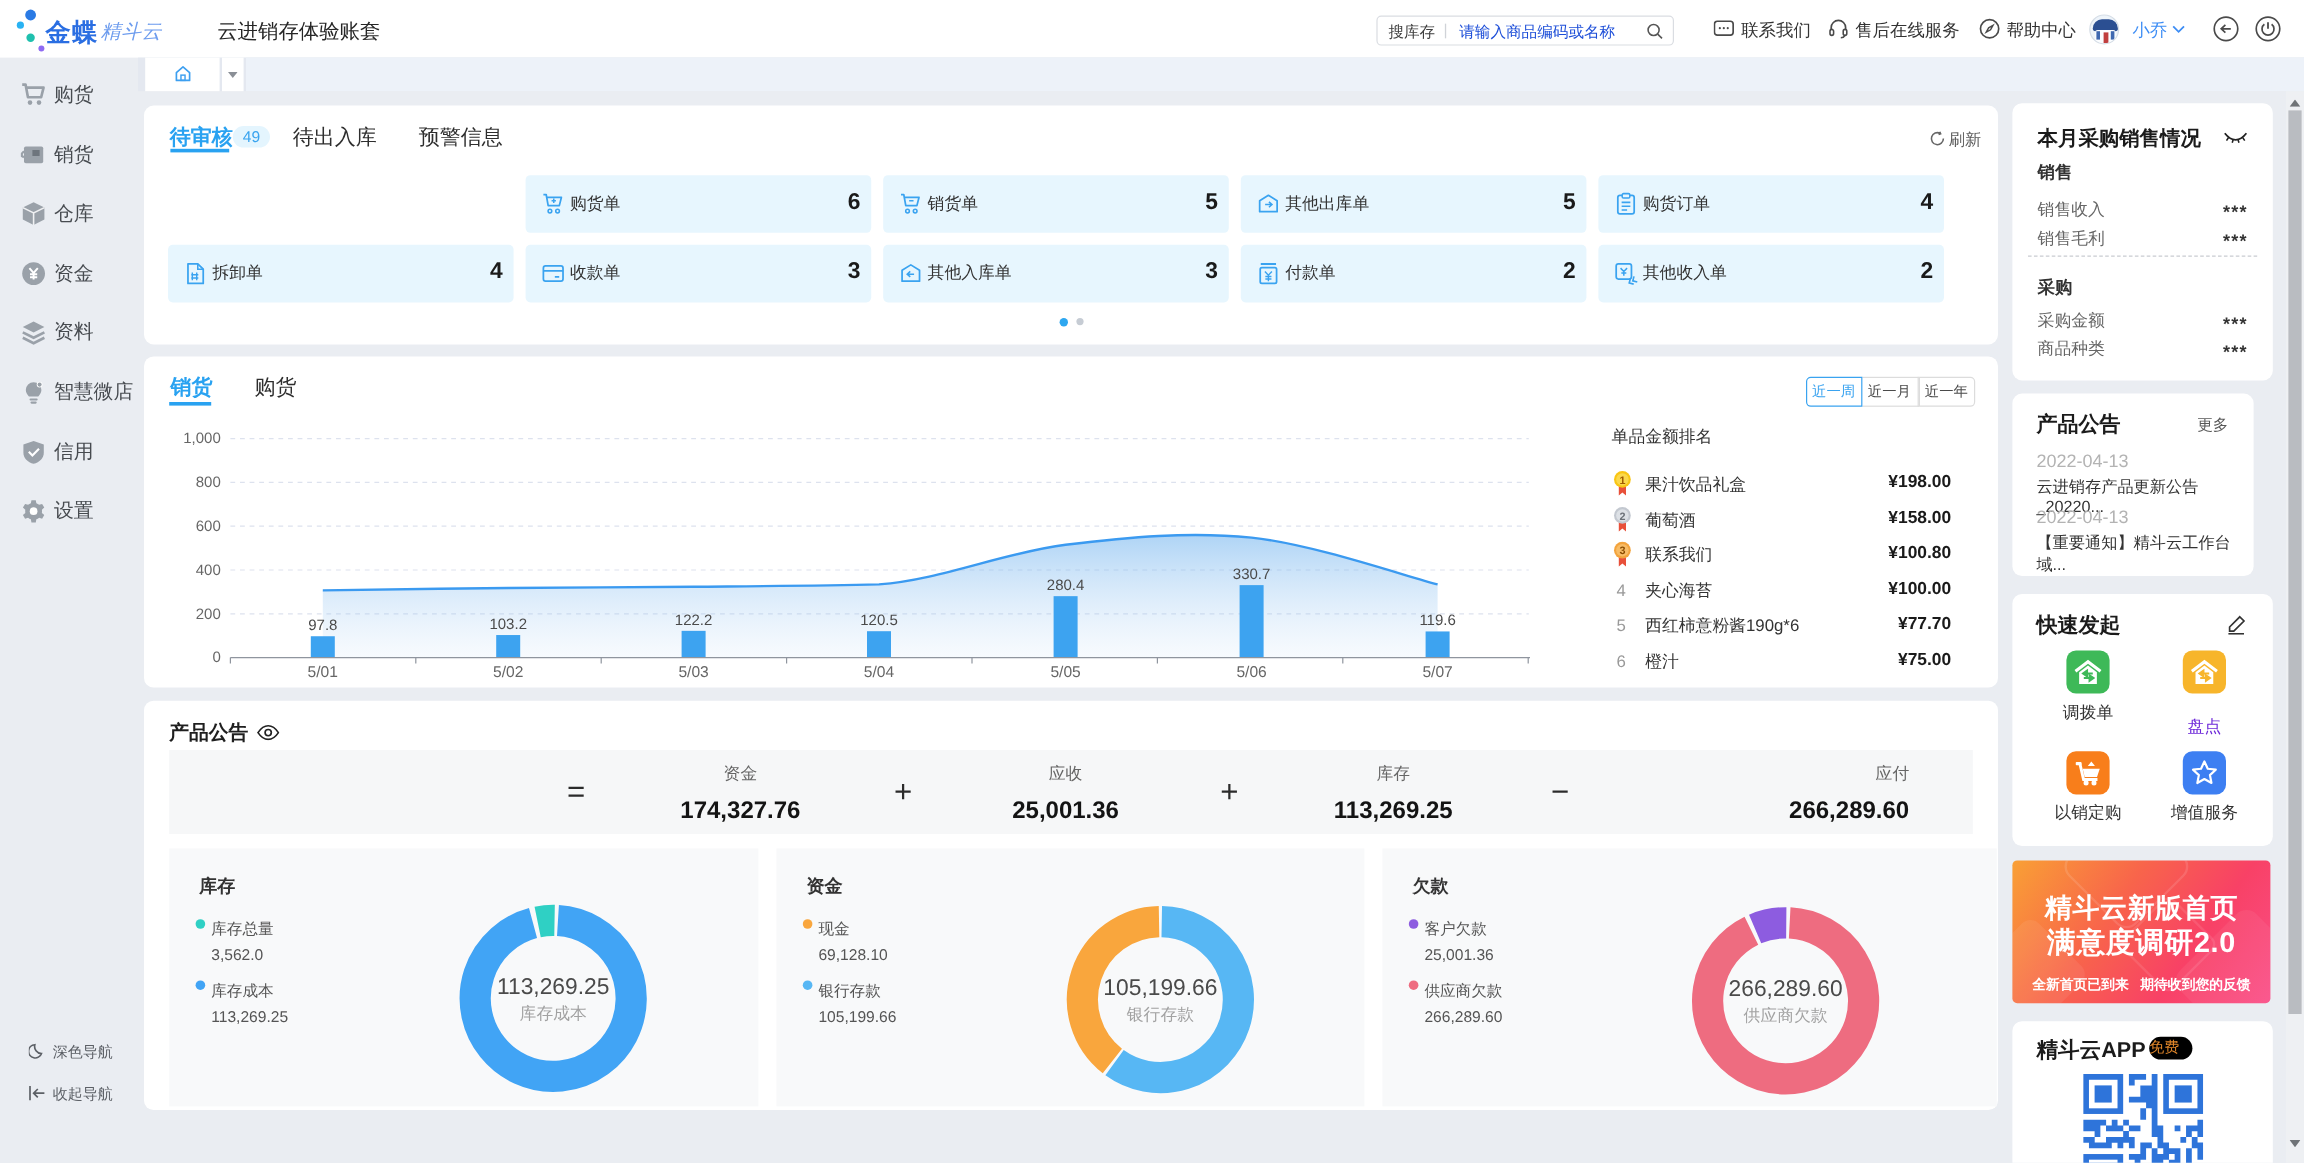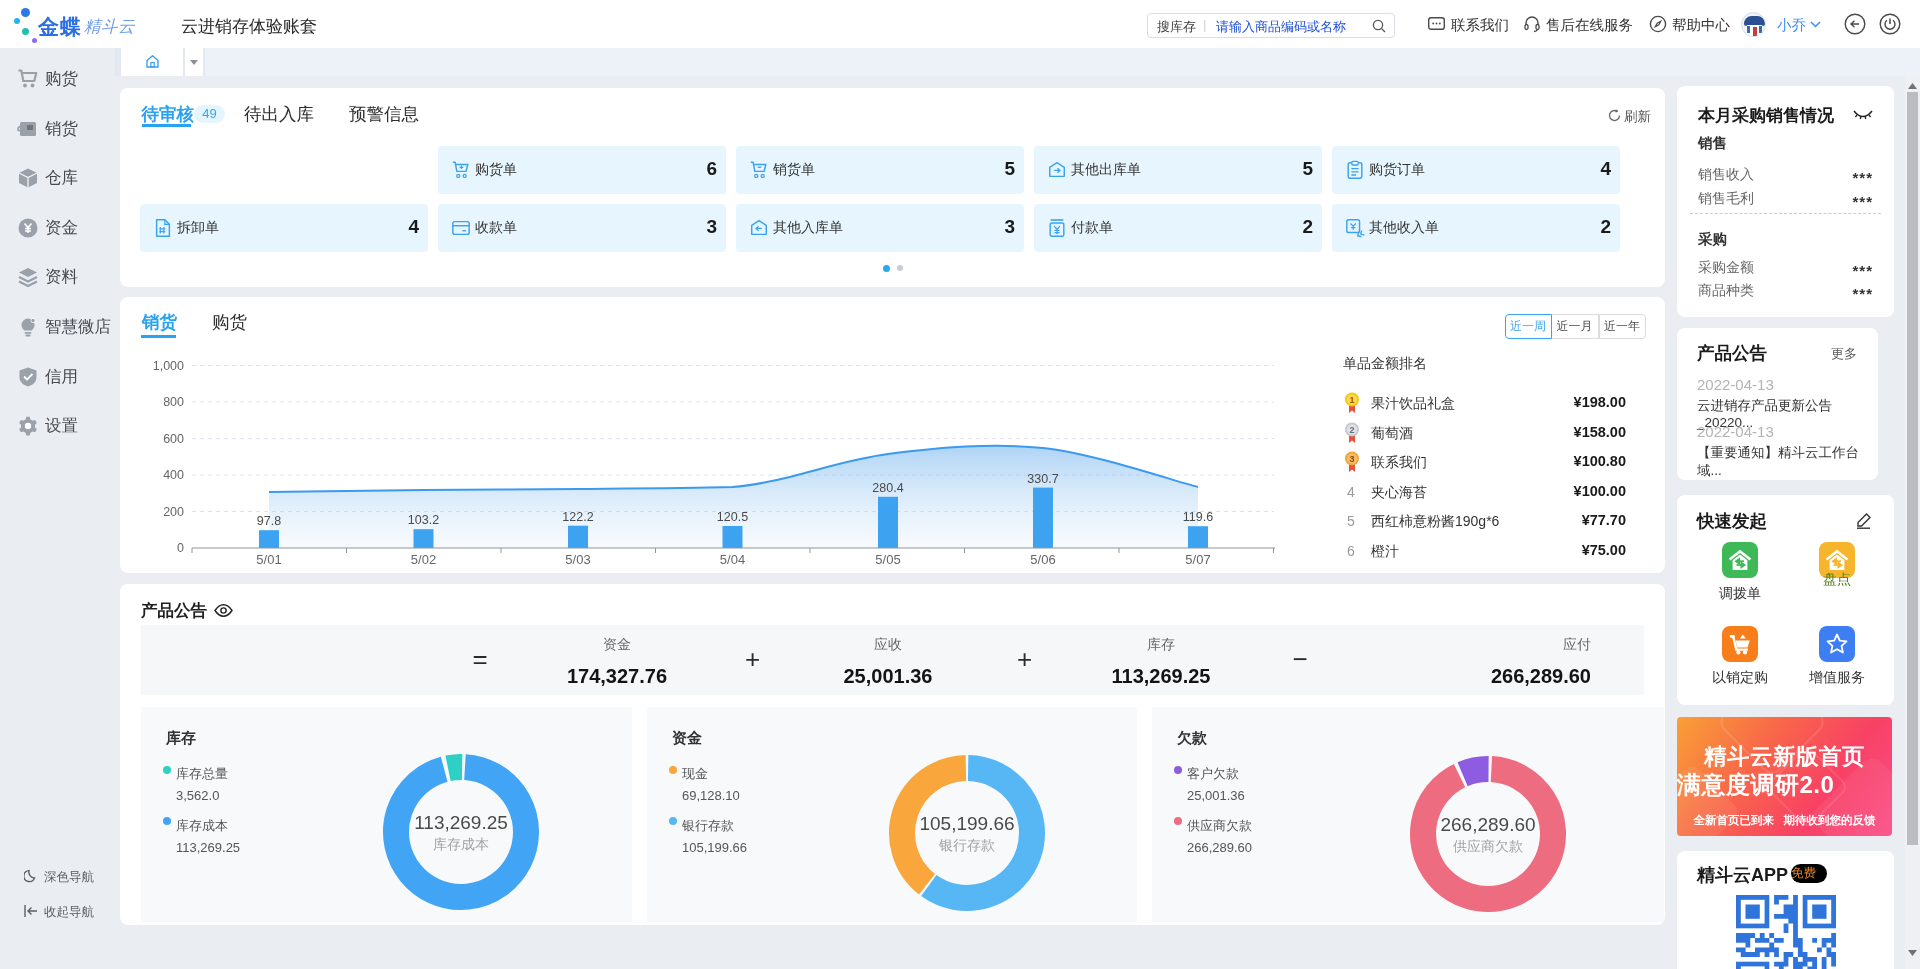--- a/index.html
+++ b/index.html
@@ -540,21 +540,21 @@
         <path d="M5.6 13.2 L13 7.6 L20.4 13.2 V23 H5.6 Z" fill="#fff"></path>
         <g stroke="#f7b52b" stroke-width="1.7" fill="#f7b52b">
           <line x1="11" y1="14.2" x2="17" y2="14.2"></line>
           <path d="M12.2 11.9 L8.9 14.2 l3.3 2.3 Z"></path>
           <line x1="9.5" y1="18" x2="15.5" y2="18"></line>
           <path d="M14.3 15.7 L17.6 18 l-3.3 2.3 Z"></path>
         </g>
       </svg>
   </div>
   <div class="abs" style="left:42px;top:90px;width:42px;text-align:center;font-size:14px;color:#333;">调拨单</div>
-  <div class="abs" style="left:146px;top:76px;width:28px;text-align:left;font-size:14px;color:#4d7c0f;">盘点</div>
+  <div class="abs" style="left:146px;top:102px;width:28px;text-align:left;font-size:14px;color:#6d28d9;">盘点</div>
   <div class="abs" style="left:45px;top:131px;width:36px;height:36px;border-radius:8px;background:#f87e1b;">
     <svg style="position:absolute;left:6px;top:6px;" width="24" height="24" viewBox="0 0 24 24">
         <rect x="1.8" y="3" width="4.8" height="2.7" rx="0.6" fill="#fff"></rect>
         <path d="M5.2 4.2 l3.1 13.4 h11.6" fill="none" stroke="#fff" stroke-width="2.4"></path>
         <path d="M7.6 8.6 H21.8 L19.5 15.6 H9.2 Z" fill="#fff"></path>
         <circle cx="10.4" cy="20.4" r="2.1" fill="#fff"></circle>
         <circle cx="17" cy="20.4" r="2.1" fill="#fff"></circle>
         <path d="M14.8 2.6 L17.8 6.4 H11.8 Z" fill="#fff"></path>
       </svg>
   </div>
@@ -565,21 +565,21 @@
   </div>
   <div class="abs" style="left:35px;top:174px;width:56px;text-align:center;font-size:14px;color:#333;">以销定购</div>
   <div class="abs" style="left:132px;top:174px;width:56px;text-align:center;font-size:14px;color:#333;">增值服务</div>
 </div>
 <div class="abs" id="banner" style="left:1677px;top:717px;width:215px;height:119px;border-radius:4px;overflow:hidden;background:linear-gradient(125deg,#f9a035 0%,#f8644b 38%,#f84166 68%,#fa4f88 100%);">
   <div class="abs" style="left:-20px;top:60px;width:70px;height:70px;background:rgba(255,255,255,0.07);transform:rotate(45deg);border-radius:10px;"></div>
   <div class="abs" style="left:55px;top:-35px;width:80px;height:80px;border:2px solid rgba(255,255,255,0.12);transform:rotate(45deg);border-radius:12px;"></div>
   <div class="abs" style="left:150px;top:55px;width:90px;height:90px;background:rgba(255,255,255,0.06);transform:rotate(45deg);border-radius:12px;"></div>
   <div class="abs" style="left:100px;top:40px;width:60px;height:60px;border:2px solid rgba(255,255,255,0.10);transform:rotate(45deg);border-radius:8px;"></div>
   <div class="abs" style="left:0;top:24px;width:215px;text-align:center;font-size:22.5px;font-weight:bold;color:#fff;letter-spacing:0.5px;">精斗云新版首页</div>
-  <div class="abs" style="left:0;top:52px;width:215px;text-align:left;font-size:24px;font-weight:bold;color:#fff;letter-spacing:0.5px;">满意度调研2.0</div>
+  <div class="abs" style="left:0;top:52px;width:215px;text-align:center;font-size:24px;font-weight:bold;color:#fff;letter-spacing:0.5px;">满意度调研2.0</div>
   <div class="abs" style="left:0;top:96px;width:215px;text-align:center;font-size:11.5px;font-weight:bold;color:#fff;">全新首页已到来&nbsp;&nbsp;&nbsp;期待收到您的反馈</div>
 </div>
 <div class="card" id="cardD" style="left:1677px;top:851px;width:217px;height:130px;border-radius:8px 8px 0 0;">
   <div class="abs" style="left:20px;top:12px;font-size:18px;font-weight:bold;color:#1b1b1b;">精斗云APP</div>
   <div class="abs" style="left:114px;top:13px;width:36px;height:19px;border-radius:10px;background:#000000;text-align:left;line-height:19px;font-size:12.5px;color:#e0862a;">免费</div>
   <svg class="abs" style="left:59px;top:44px;" width="100" height="100" viewBox="0 0 100 100">
       <rect x="0.0" y="0.0" width="33.3" height="33.3" fill="#2e74da"></rect>
       <rect x="4.8" y="4.8" width="23.8" height="23.8" fill="#fff"></rect>
       <rect x="9.5" y="9.5" width="14.3" height="14.3" fill="#2e74da"></rect>
       <rect x="66.7" y="0.0" width="33.3" height="33.3" fill="#2e74da"></rect>

